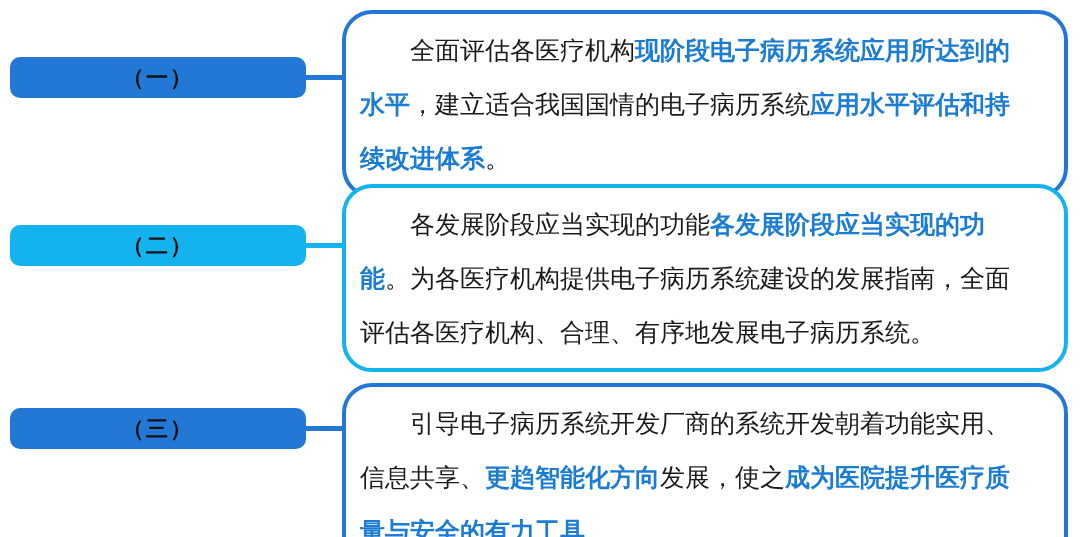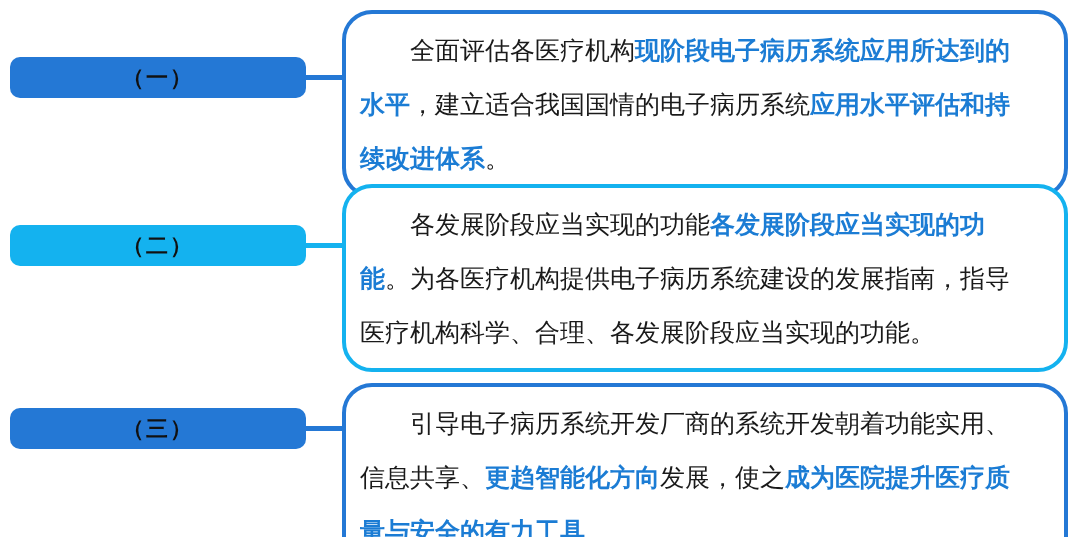--- a/index.html
+++ b/index.html
@@ -92,21 +92,21 @@
       <p><span>全面评估各医疗机构</span><span class="hl">现阶段电子病历系统应用所达到的水平</span><span>，建立适合我国国情的电子病历系统</span><span class="hl">应用水平评估和持续改进体系</span><span>。</span></p>
     </div>
   </div>
 
   <div class="row r1 theme-cyan">
     <div class="label-box">
       <span>（二）</span>
     </div>
     <div class="connector"></div>
     <div class="text-box">
-      <p><span>各发展阶段应当实现的功能</span><span class="hl">各发展阶段应当实现的功能</span><span>。为各医疗机构提供电子病历系统建设的发展指南，指导医疗机构科学、合理、各发展阶段应当实现的功能。</span></p>
+      <p><span>各发展阶段应当实现的功能</span><span class="hl">各发展阶段应当实现的功能</span><span>。为各医疗机构提供电子病历系统建设的发展指南，全面评估各医疗机构、合理、有序地发展电子病历系统。</span></p>
     </div>
   </div>
 
   <div class="row r2 theme-blue">
     <div class="label-box">
       <span>（三）</span>
     </div>
     <div class="connector"></div>
     <div class="text-box">
       <p><span>引导电子病历系统开发厂商的系统开发朝着功能实用、信息共享、</span><span class="hl">更趋智能化方向</span><span>发展，使之</span><span class="hl">成为医院提升医疗质量与安全的有力工具</span><span>。</span></p>

